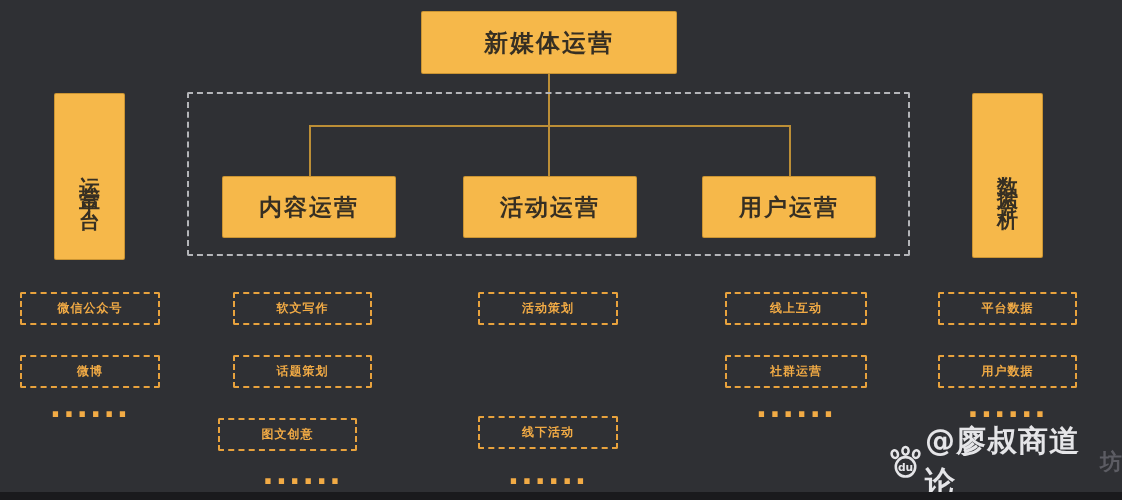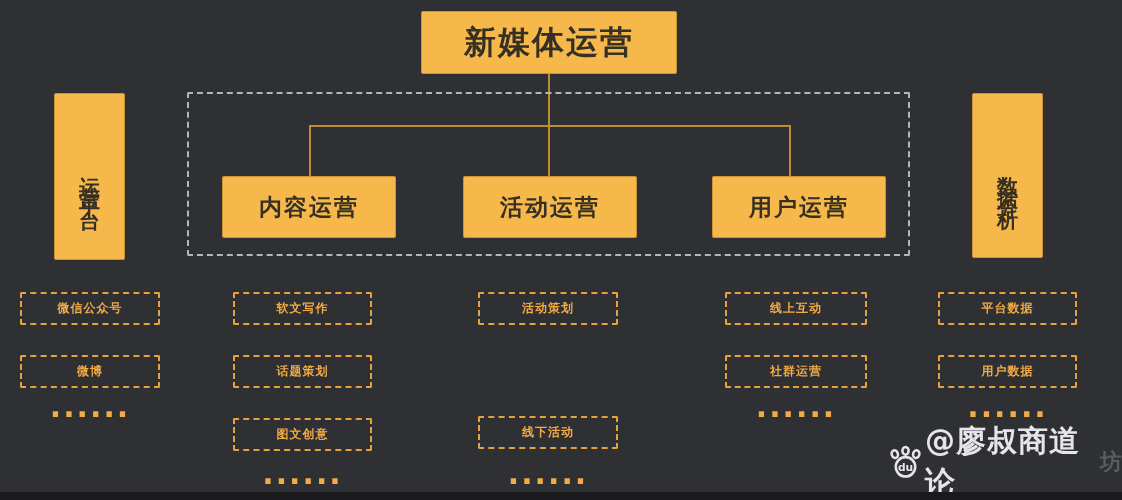--- a/index.html
+++ b/index.html
@@ -8,21 +8,21 @@
     background:#2f3034;
     font-family:"DejaVu Sans","Liberation Sans",sans-serif;
   }
   
   .node{
     position:absolute;background:#f6b84a;color:#362f23;
     display:flex;align-items:center;justify-content:center;
     font-weight:bold;border-radius:2px;border:1px solid rgba(120,80,10,.35);
     box-sizing:border-box;letter-spacing:2px;
   }
-  .node.root{left:421px;top:11px;width:256px;height:63px;font-size:32px;}
+  .node.root{left:421px;top:11px;width:256px;height:63px;font-size:24px;}
   .node.branch{top:176px;width:174px;height:62px;font-size:23px;}
   .node.vert{
     width:71px;writing-mode:vertical-rl;text-orientation:upright;
     font-size:21px;letter-spacing:11px;padding-top:10px;
   }
   
   .group-border{
     position:absolute;left:187px;top:92px;width:723px;height:164px;
     border:2px dashed #b4b5b9;box-sizing:border-box;border-radius:2px;
   }
@@ -64,29 +64,29 @@
   <div class="conn" style="left:309px;top:125px;width:2px;height:51px;"></div>
   <div class="conn" style="left:789px;top:125px;width:2px;height:51px;"></div>
 
   <div class="group-border"></div>
 
   <div class="node vert" style="left:54px;top:93px;height:167px;">运营平台</div>
   <div class="node vert" style="left:972px;top:93px;height:165px;">数据分析</div>
 
   <div class="node branch" style="left:222px;">内容运营</div>
   <div class="node branch" style="left:463px;">活动运营</div>
-  <div class="node branch" style="left:702px;margin-left:10px;">用户运营</div>
+  <div class="node branch" style="left:702px;">用户运营</div>
 
   <div class="leaf" style="left:20px;top:292px;width:140px;">微信公众号</div>
   <div class="leaf" style="left:20px;top:355px;width:140px;">微博</div>
   <div class="ellipsis" style="left:20px;top:393px;width:140px;">......</div>
 
   <div class="leaf" style="left:233px;top:292px;width:139px;">软文写作</div>
   <div class="leaf" style="left:233px;top:355px;width:139px;">话题策划</div>
-  <div class="leaf" style="left:233px;top:418px;width:139px;">图文创意</div>
+  <div class="leaf" style="left:218px;top:418px;width:139px;">图文创意</div>
   <div class="ellipsis" style="left:233px;top:460px;width:139px;">......</div>
 
   <div class="leaf" style="left:478px;top:292px;width:140px;">活动策划</div>
   <div class="leaf" style="left:478px;top:416px;width:140px;">线下活动</div>
   <div class="ellipsis" style="left:478px;top:460px;width:140px;">......</div>
 
   <div class="leaf" style="left:725px;top:292px;width:142px;">线上互动</div>
   <div class="leaf" style="left:725px;top:355px;width:142px;">社群运营</div>
   <div class="ellipsis" style="left:725px;top:393px;width:142px;">......</div>
 

